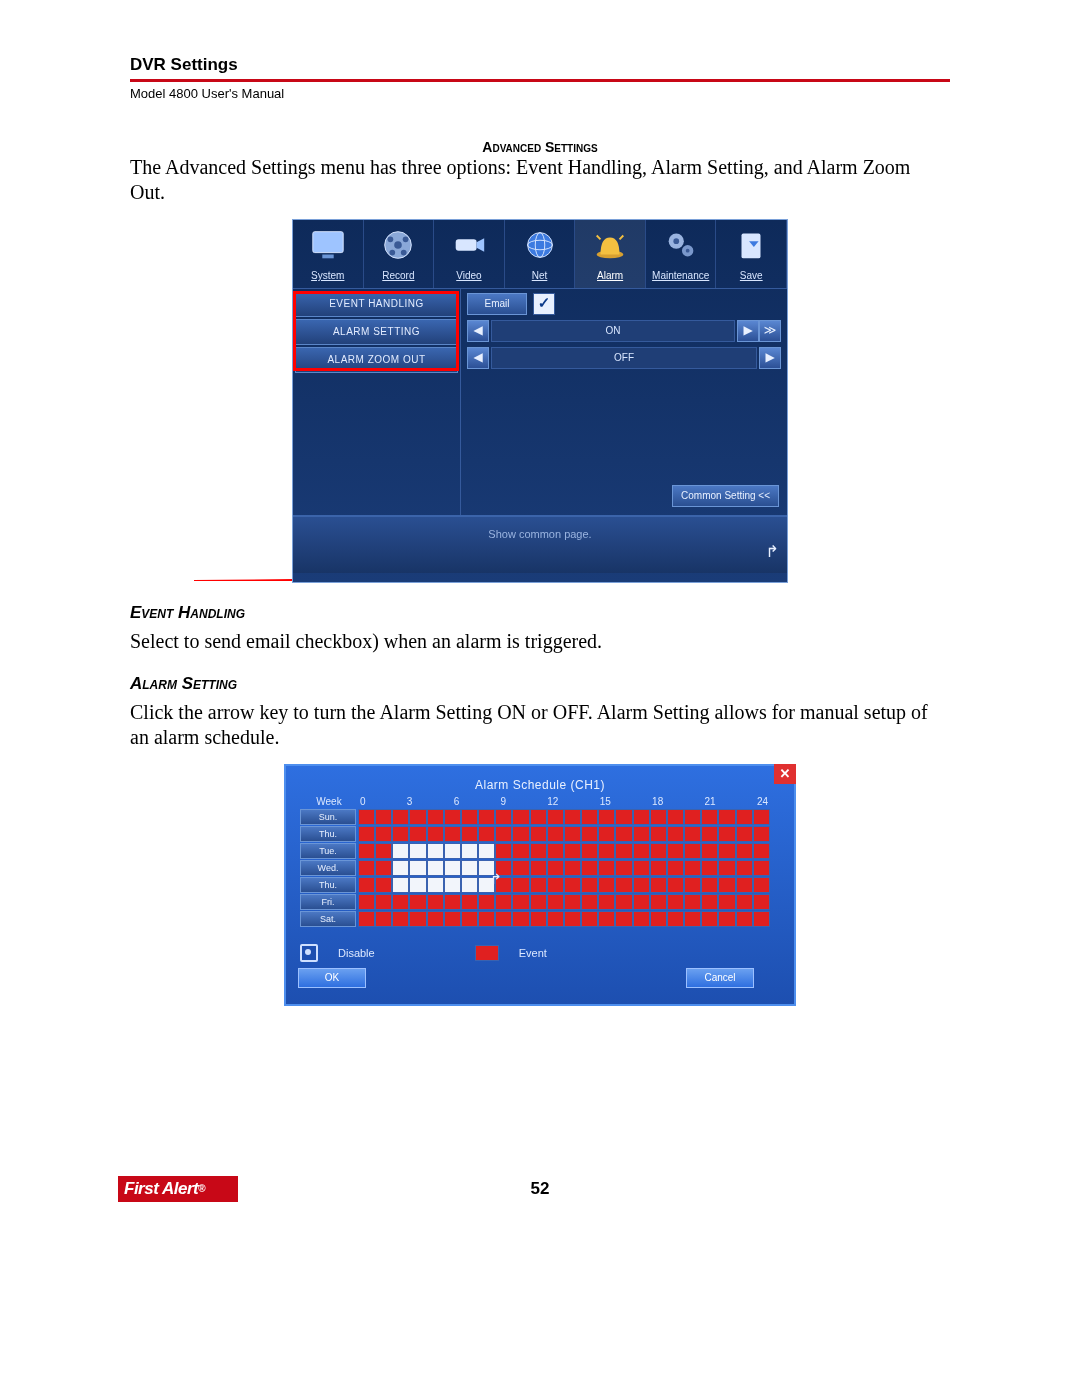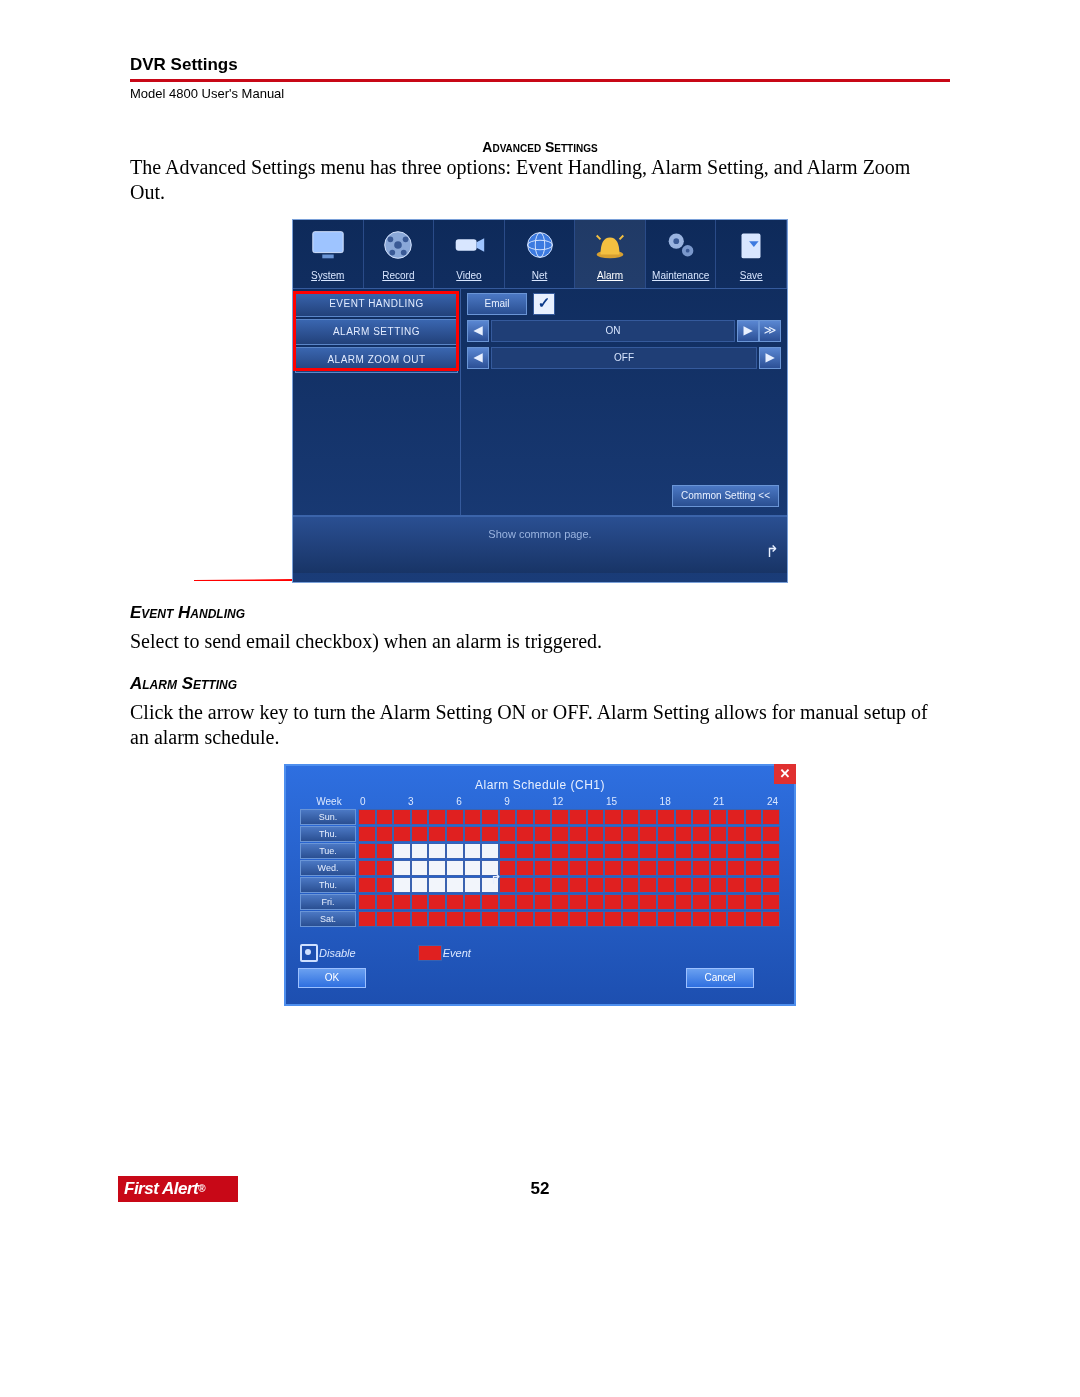--- a/index.html
+++ b/index.html
@@ -248,21 +248,21 @@
     font-weight: bold;
   }
   .shot2-title {
     text-align: center;
     font-size: 12px;
     color: #e8f0ff;
     padding: 12px 0 4px 0;
     letter-spacing: 0.5px;
   }
   .sched {
-    padding: 0 14px 6px 14px;
+    padding: 0 24px 6px 14px;
   }
   .sched-head {
     display: flex;
     font-size: 10px;
     color: #dce8ff;
     margin-bottom: 2px;
   }
   .sched-head .wk {
     width: 58px;
     text-align: center;
@@ -308,25 +308,24 @@
     position: absolute;
     top: 62px;
     left: 190px;
     font-size: 14px;
     color: #e8f0ff;
     pointer-events: none;
   }
   .legend {
     display: flex;
     align-items: center;
-    gap: 1px;
+    gap: 20px;
     padding: 10px 14px 4px 14px;
     font-size: 11px;
     color: #dce8ff;
-    font-style: italic;
   }
   .radio-dot {
     width: 14px;
     height: 14px;
     border: 2px solid #cfe0ff;
     background: #1d4fb0;
     border-radius: 2px;
     position: relative;
   }
   .radio-dot::after {

